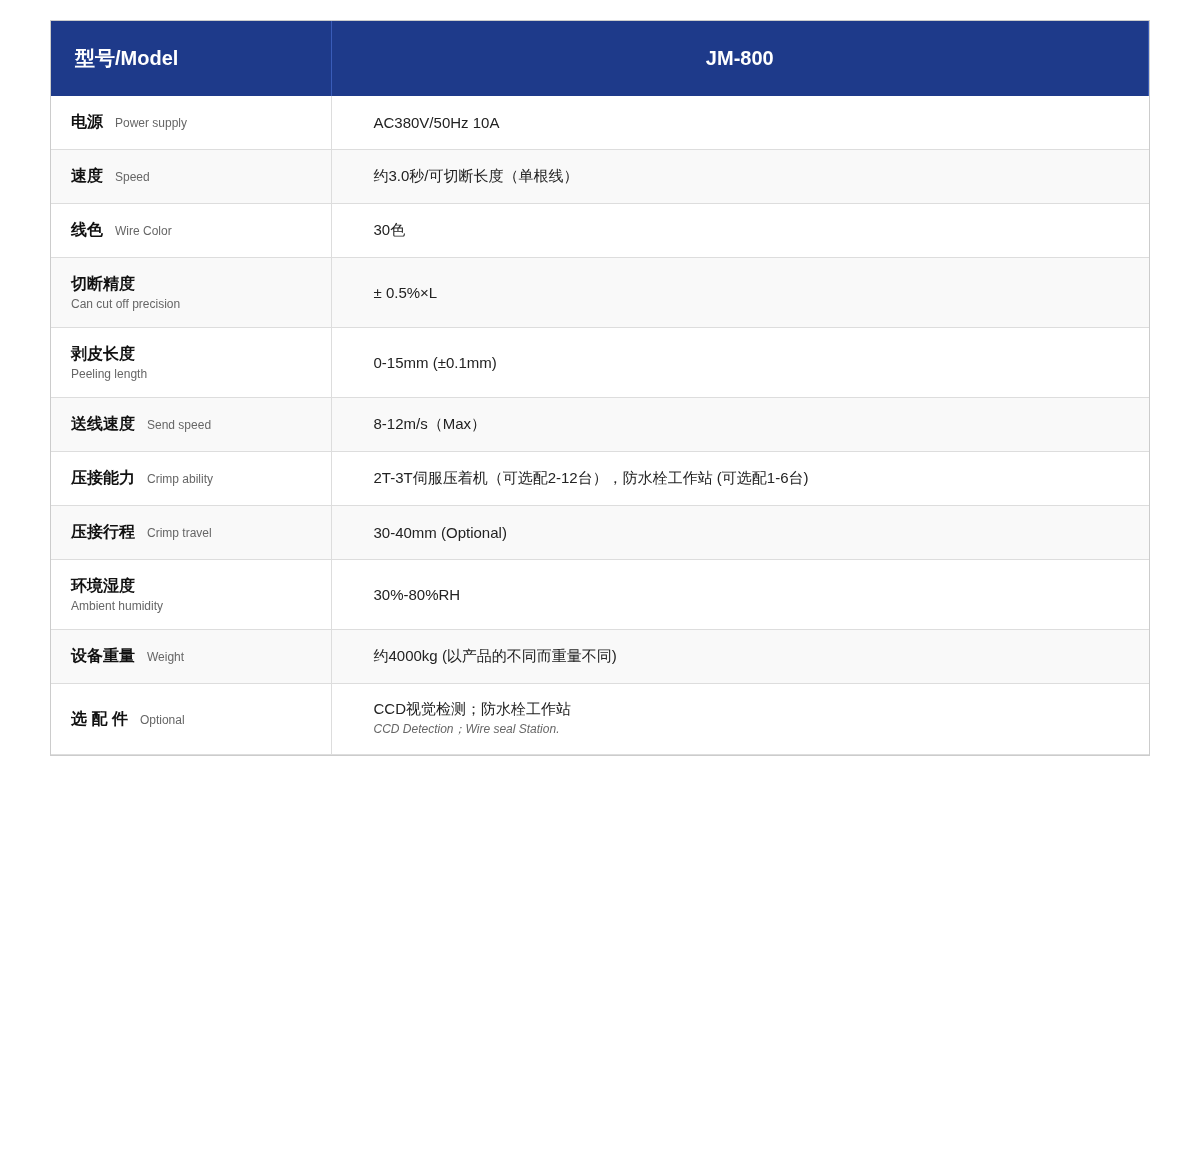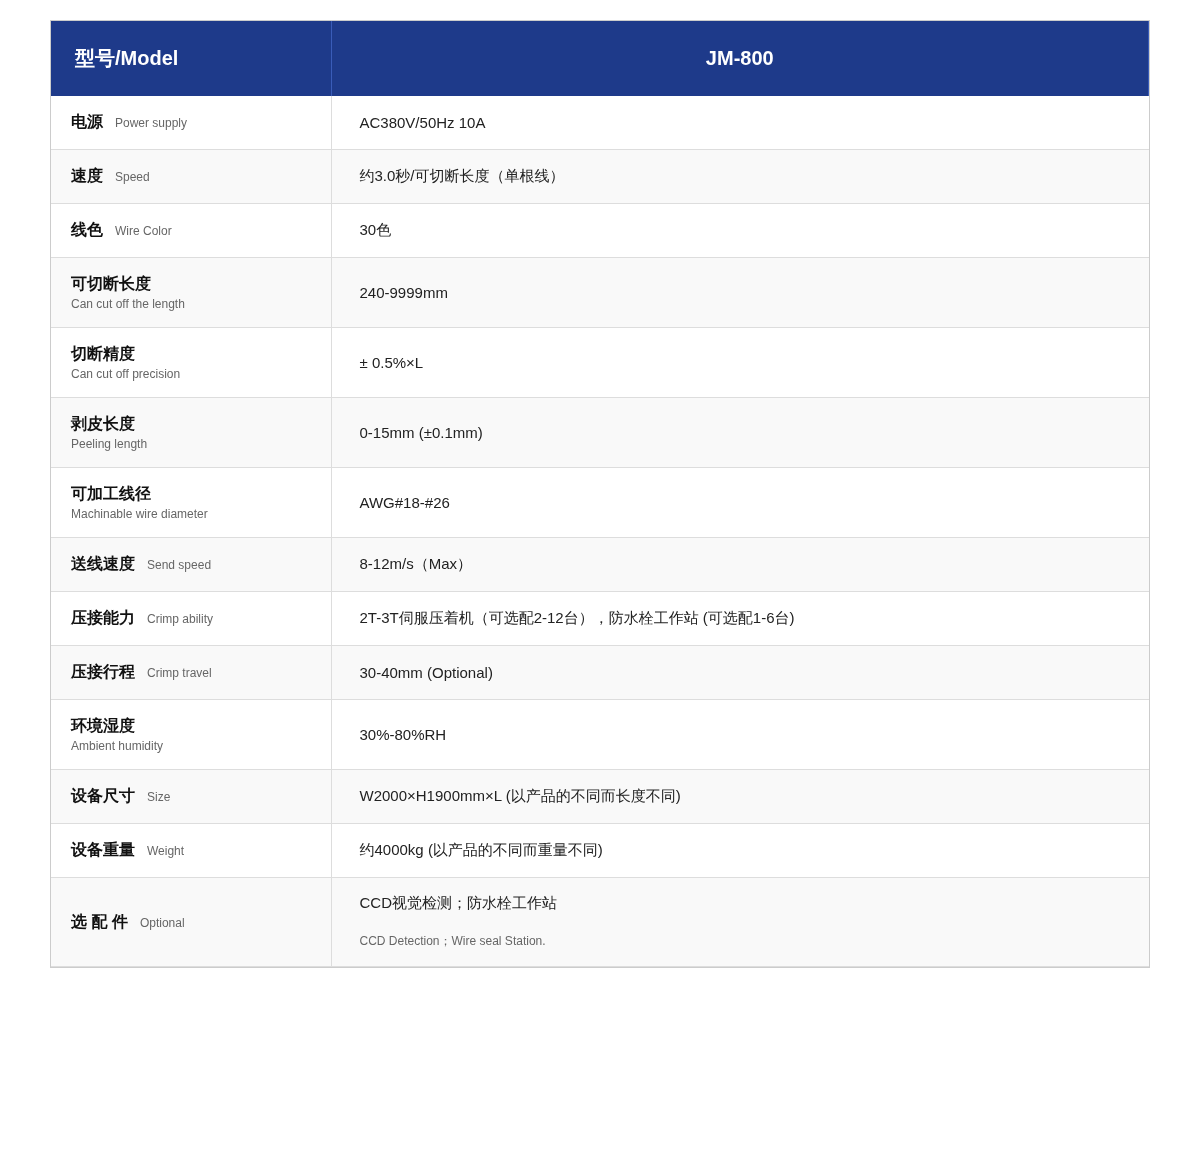--- a/index.html
+++ b/index.html
@@ -87,31 +87,32 @@
       color: #111;
     }
 
     .label-en-inline {
       font-size: 12px;
       color: #666;
       margin-left: 12px;
     }
 
     .value-cell {
-      padding: 16px 28px;
+      padding: 16px 42px;
       font-size: 15px;
       color: #222;
       vertical-align: middle;
     }
 
     .value-sub {
       font-size: 12px;
       color: #666;
       display: block;
-      margin-top: 20px;
+      margin-top: 2px;
+      font-style: italic;
     }
   </style>
 </head>
 <body>
 
 <div class="table-container">
   <table>
     <tbody>
 
       <tr class="header-row">
@@ -133,56 +134,44 @@
         </tr>
         <tr class="data-row">
           <td class="label-cell"><span class="label-zh-inline">速度</span><span class="label-en-inline">Speed</span></td>
           <td class="value-cell">约3.0秒/可切断长度（单根线）</td>
         </tr>
         <tr class="data-row">
           <td class="label-cell"><span class="label-zh-inline">线色</span><span class="label-en-inline">Wire Color</span></td>
           <td class="value-cell">30色</td>
         </tr>
         <tr class="data-row">
-          <td class="label-cell"><span class="label-zh">可切断长度</span><span class="label-en">Can cut off the length</span></td>
-          <td class="value-cell">240-9999mm</td>
-        </tr>
-        <tr class="data-row">
           <td class="label-cell"><span class="label-zh">切断精度</span><span class="label-en">Can cut off precision</span></td>
           <td class="value-cell">± 0.5%×L</td>
         </tr>
         <tr class="data-row">
           <td class="label-cell"><span class="label-zh">剥皮长度</span><span class="label-en">Peeling length</span></td>
           <td class="value-cell">0-15mm (±0.1mm)</td>
-        </tr>
-        <tr class="data-row">
-          <td class="label-cell"><span class="label-zh">可加工线径</span><span class="label-en">Machinable wire diameter</span></td>
-          <td class="value-cell">AWG#18-#26</td>
         </tr>
         <tr class="data-row">
           <td class="label-cell"><span class="label-zh-inline">送线速度</span><span class="label-en-inline">Send speed</span></td>
           <td class="value-cell">8-12m/s（Max）</td>
         </tr>
         <tr class="data-row">
           <td class="label-cell"><span class="label-zh-inline">压接能力</span><span class="label-en-inline">Crimp ability</span></td>
           <td class="value-cell">2T-3T伺服压着机（可选配2-12台），防水栓工作站 (可选配1-6台)</td>
         </tr>
         <tr class="data-row">
           <td class="label-cell"><span class="label-zh-inline">压接行程</span><span class="label-en-inline">Crimp travel</span></td>
           <td class="value-cell">30-40mm (Optional)</td>
         </tr>
         <tr class="data-row">
           <td class="label-cell"><span class="label-zh">环境湿度</span><span class="label-en">Ambient humidity</span></td>
           <td class="value-cell">30%-80%RH</td>
         </tr>
         <tr class="data-row">
-          <td class="label-cell"><span class="label-zh-inline">设备尺寸</span><span class="label-en-inline">Size</span></td>
-          <td class="value-cell">W2000×H1900mm×L (以产品的不同而长度不同)</td>
-        </tr>
-        <tr class="data-row">
           <td class="label-cell"><span class="label-zh-inline">设备重量</span><span class="label-en-inline">Weight</span></td>
           <td class="value-cell">约4000kg (以产品的不同而重量不同)</td>
         </tr>
         <tr class="data-row">
           <td class="label-cell"><span class="label-zh-inline">选 配 件</span><span class="label-en-inline">Optional</span></td>
           <td class="value-cell">CCD视觉检测；防水栓工作站<span class="value-sub">CCD Detection；Wire seal Station.</span></td>
         </tr>
       </tbody>
   </table>
 </div>

